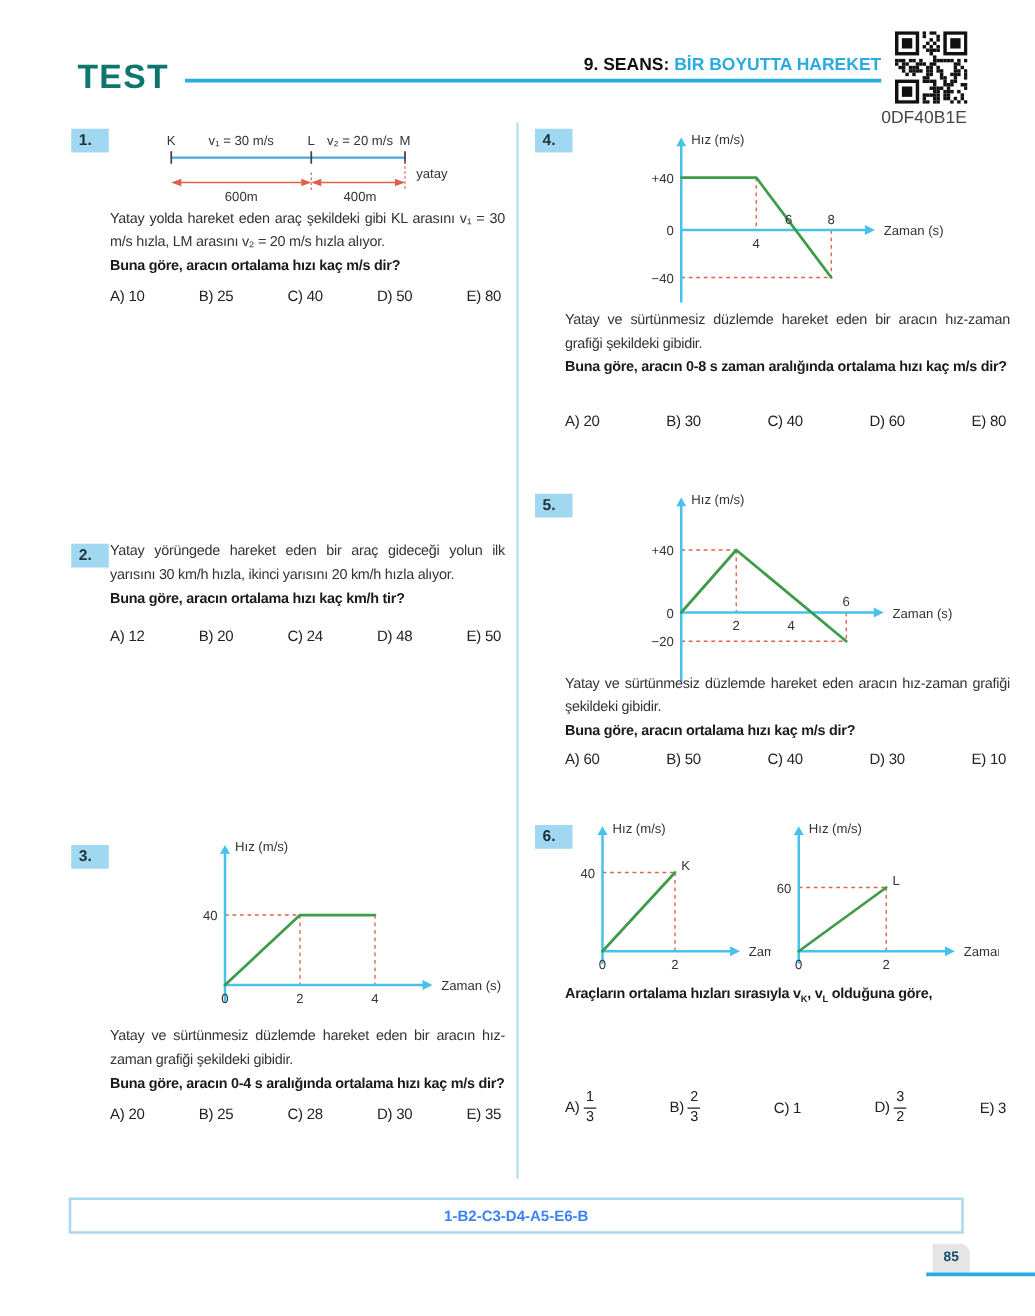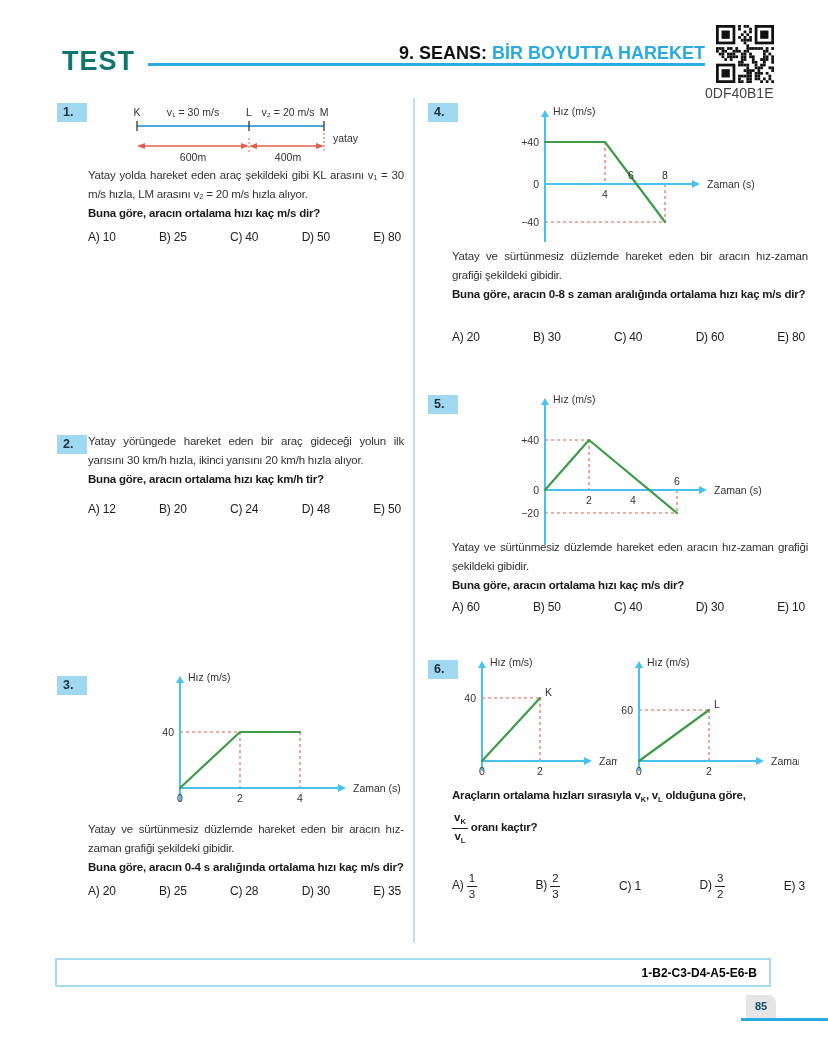--- a/index.html
+++ b/index.html
@@ -2,42 +2,42 @@
 <html><head>
 <meta charset="utf-8">
 <style>
   html,body{margin:0;padding:0;background:#ffffff;}
   #page{position:relative;width:828px;height:1053px;background:#fff;overflow:hidden;
         font-family:"Liberation Sans","DejaVu Sans",sans-serif;color:#333;}
   .abs{position:absolute;}
   
   .test-title{font-size:27px;font-weight:bold;letter-spacing:1px;color:#0f766e;}
   .hrule{height:3px;background:#29ABE2;}
-  .seans{font-size:18px;font-weight:bold;text-align:right;color:#111;white-space:nowrap;}
+  .seans{font-size:14px;font-weight:bold;text-align:right;color:#111;white-space:nowrap;}
   .seans .blue{color:#29ABE2;}
   .qr-id{font-size:14px;color:#444;text-align:left;}
   
   .badge{width:30px;height:19px;background:#9FD8F0;color:#20323c;font-size:12.5px;
          font-weight:bold;line-height:19px;padding-left:6px;box-sizing:border-box;}
   .qtext{margin:0;font-size:11.5px;line-height:19px;text-align:justify;
          letter-spacing:-0.2px;color:#333;}
   .qbold{font-weight:bold;color:#1a1a1a;}
   .opts{display:flex;justify-content:space-between;align-items:center;
         font-size:12px;letter-spacing:-0.2px;color:#222;}
   .divider{width:2px;background:#BCE2F2;}
   
   .frac{display:inline-block;text-align:center;vertical-align:middle;line-height:1.1;font-size:11.5px;}
   .frac .top{display:block;border-bottom:1px solid #222;padding:0 2px 1px;}
   .frac .bot{display:block;padding-top:1px;}
   sub{font-size:7.5px;}
   .fracrow{margin-top:2px;font-size:11.5px;}
   
   .akey{border:2px solid #A9D9EF;box-sizing:border-box;display:flex;
-        justify-content:flex-end;align-items:center;padding:0 12px;
-        font-size:12px;font-weight:bold;color:#000000;}
+        justify-content:center;align-items:center;padding:0 12px;
+        font-size:12px;font-weight:bold;color:#3b82f6;}
   .ptab{background:#e5e5e5;color:#134d68;font-size:11px;font-weight:bold;
         text-align:center;line-height:23px;border-radius:0 8px 0 0;}
   .frule{height:3px;background:#29ABE2;}
 </style>
 </head>
 <body>
 
 <div id="page">
 
   <div class="abs test-title" style="left:62px;top:46px;">TEST</div>
@@ -355,23 +355,20 @@
         <polyline points="25,108 95,57" fill="none" stroke="#3E9B47" stroke-width="2.2" stroke-linejoin="round" stroke-linecap="round"></polyline>
         <text x="33" y="13" text-anchor="start" font-size="10.5" fill="#333">Hız (m/s)</text>
         <text x="157" y="112" text-anchor="start" font-size="10.5" fill="#333">Zaman (s)</text>
         <text x="25" y="122" text-anchor="middle" font-size="10.5" fill="#333">0</text>
         <text x="95" y="122" text-anchor="middle" font-size="10.5" fill="#333">2</text>
         <text x="19" y="61" text-anchor="end" font-size="10.5" fill="#333">60</text>
         <text x="100" y="55" text-anchor="start" font-size="10.5" fill="#333">L</text>
       </svg></div>
   <div class="abs" style="left:452px;top:786px;width:356px;">
     <p class="qtext qbold"><span>Araçların ortalama hızları sırasıyla v</span><sub>K</sub><span>, v</span><sub>L</sub><span> olduğuna göre,</span></p>
-    <div class="fracrow">
-      <span class="frac qbold"><span class="top"><span>v</span><sub>K</sub></span><span class="bot"><span>v</span><sub>L</sub></span></span><span class="qtext qbold"> oranı kaçtır?</span>
-    </div>
   </div>
   <div class="abs opts" style="left:452px;top:872px;width:353px;">
     <span><span>A)</span> <span class="frac"><span class="top">1</span><span class="bot">3</span></span></span>
     <span><span>B)</span> <span class="frac"><span class="top">2</span><span class="bot">3</span></span></span>
     <span><span>C)</span> <span>1</span></span>
     <span><span>D)</span> <span class="frac"><span class="top">3</span><span class="bot">2</span></span></span>
     <span><span>E)</span> <span>3</span></span>
   </div>
 
   <div class="abs akey" style="left:55px;top:958px;width:716px;height:29px;">

